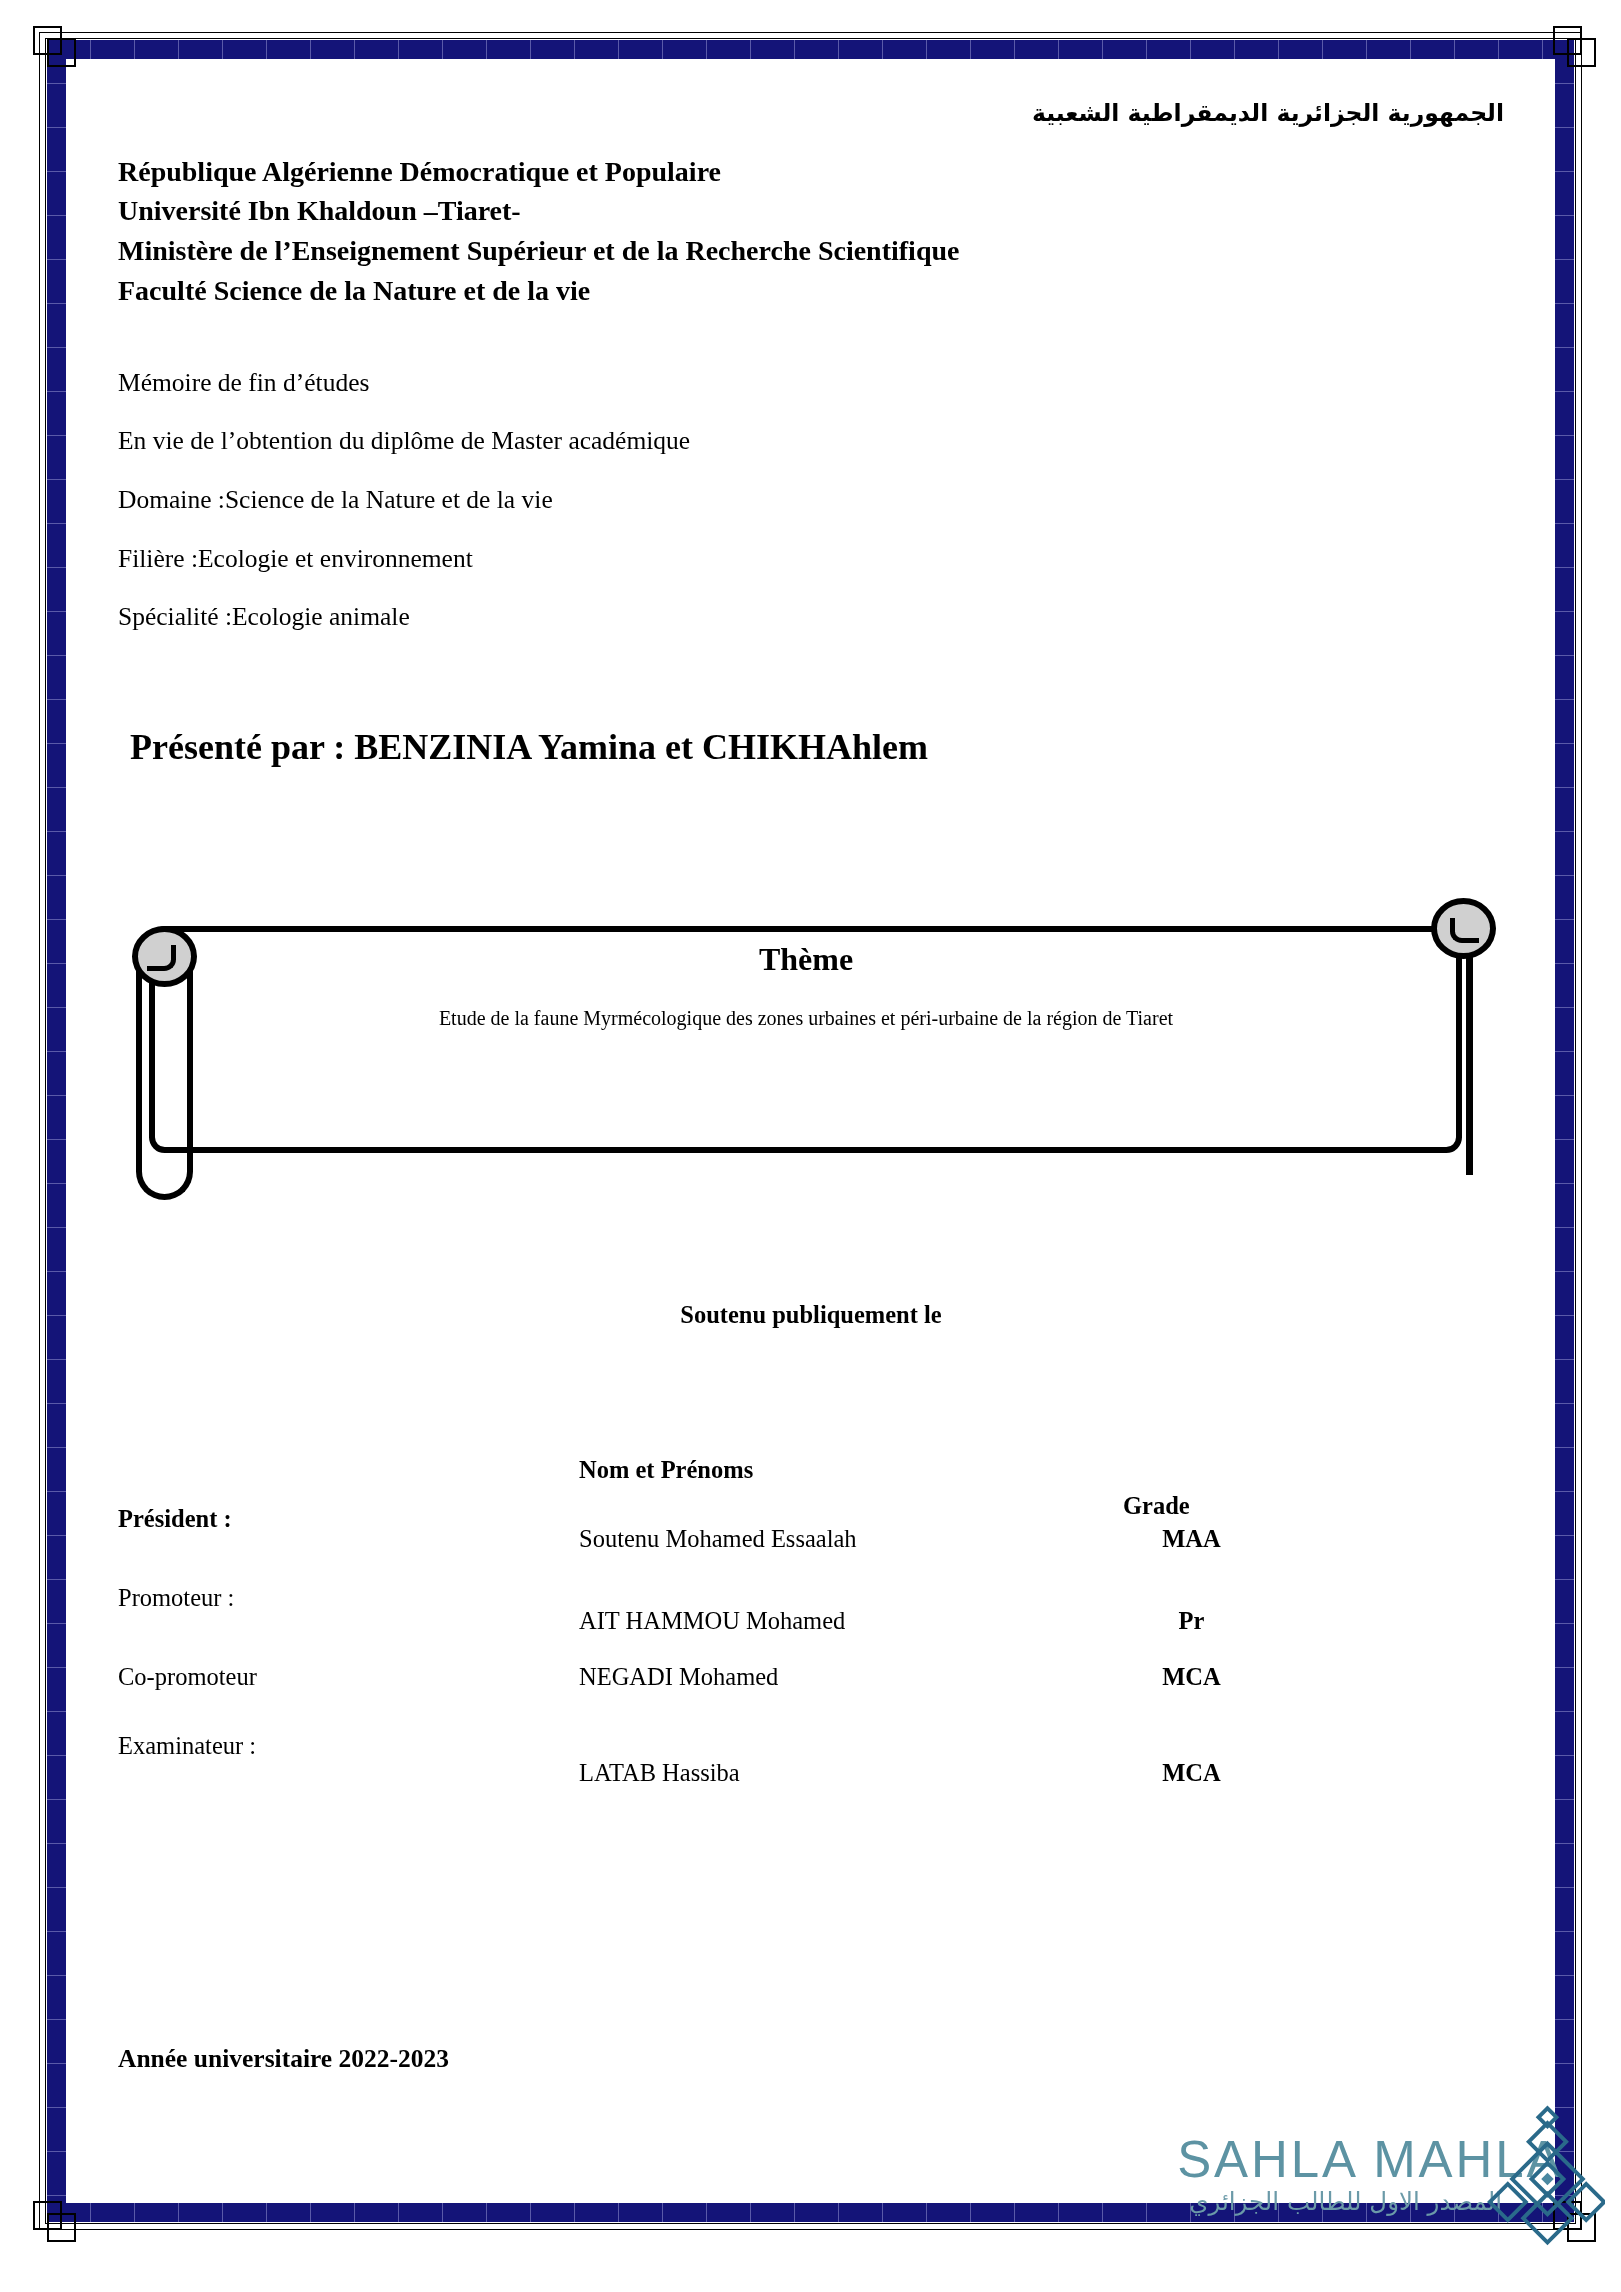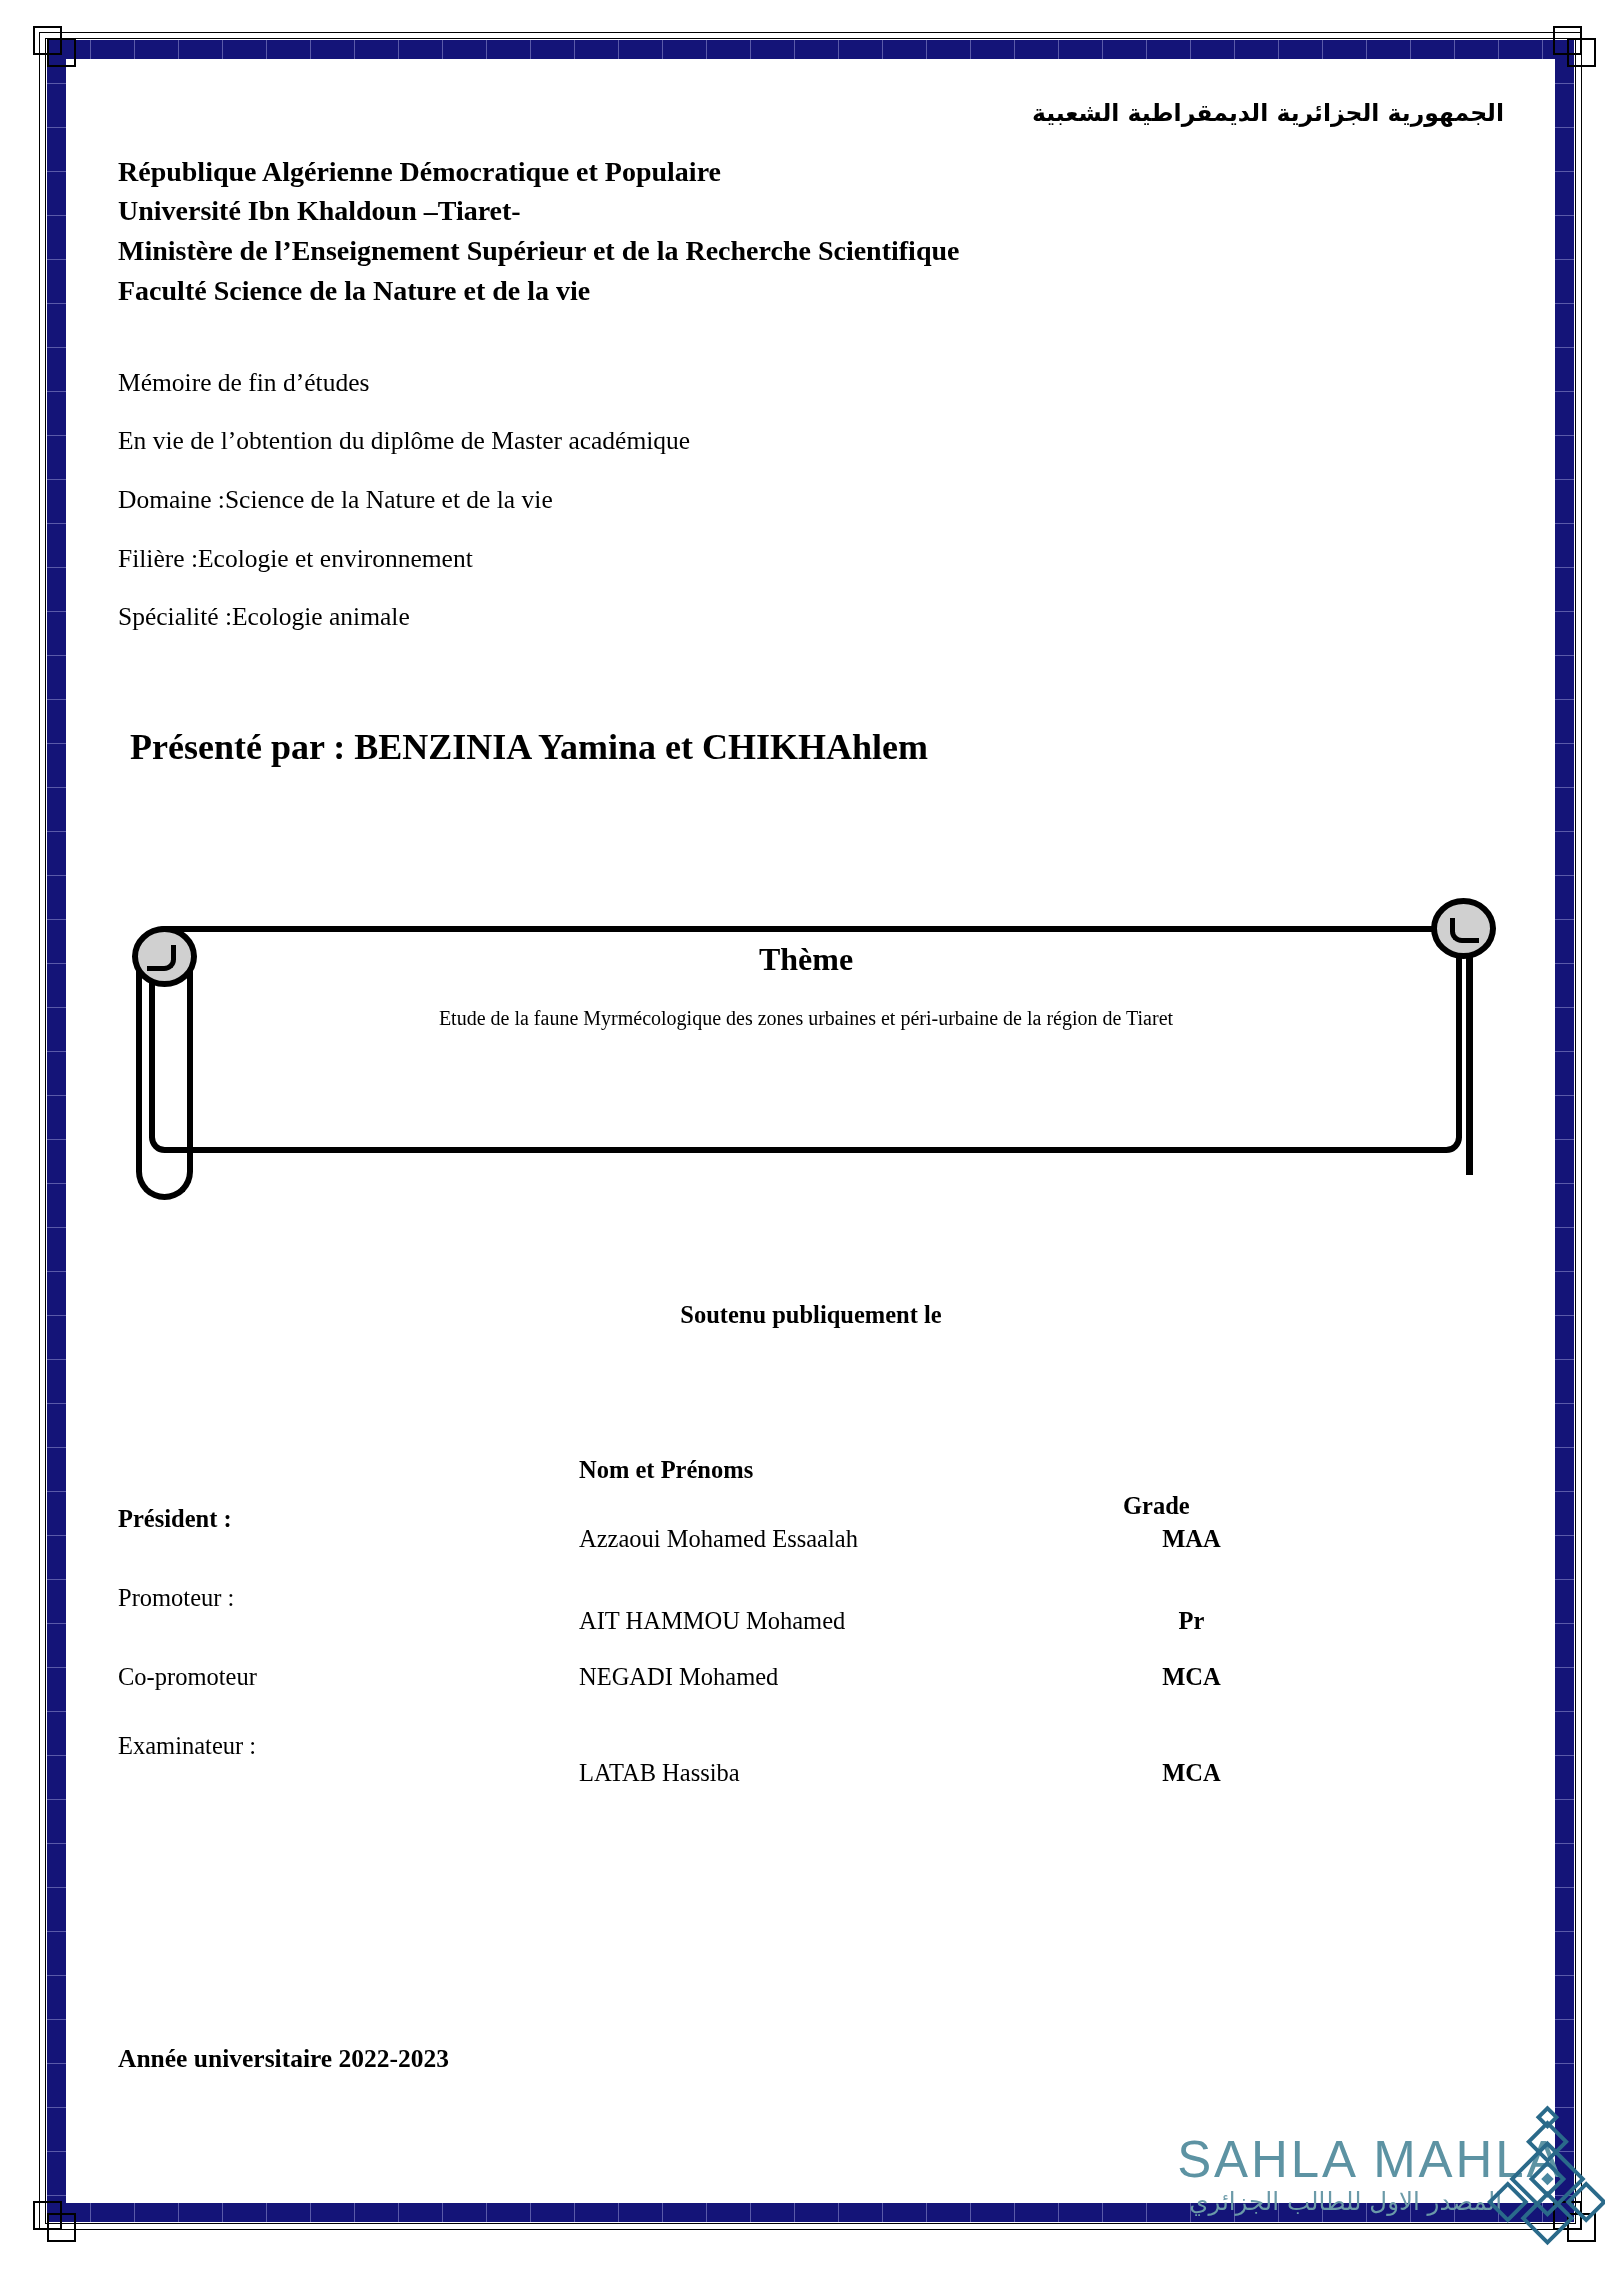--- a/index.html
+++ b/index.html
@@ -489,21 +489,21 @@
   <div class="jury">
     <div class="jury-grid">
 
       <div class="jury-head">
         <span class="col-name">Nom et Prénoms</span>
         <span class="col-grade">Grade</span>
       </div>
 
       <div class="jury-row r0">
         <span class="role bold">Président :</span>
-        <span class="person">Azzaoui Mohamed Essaalah</span>
+        <span class="person">Soutenu Mohamed Essaalah</span>
         <span class="grade">MAA</span>
       </div>
 
       <div class="jury-row r1">
         <span class="role">Promoteur :</span>
         <span class="person">AIT HAMMOU Mohamed</span>
         <span class="grade">Pr</span>
       </div>
 
       <div class="jury-row r2">

